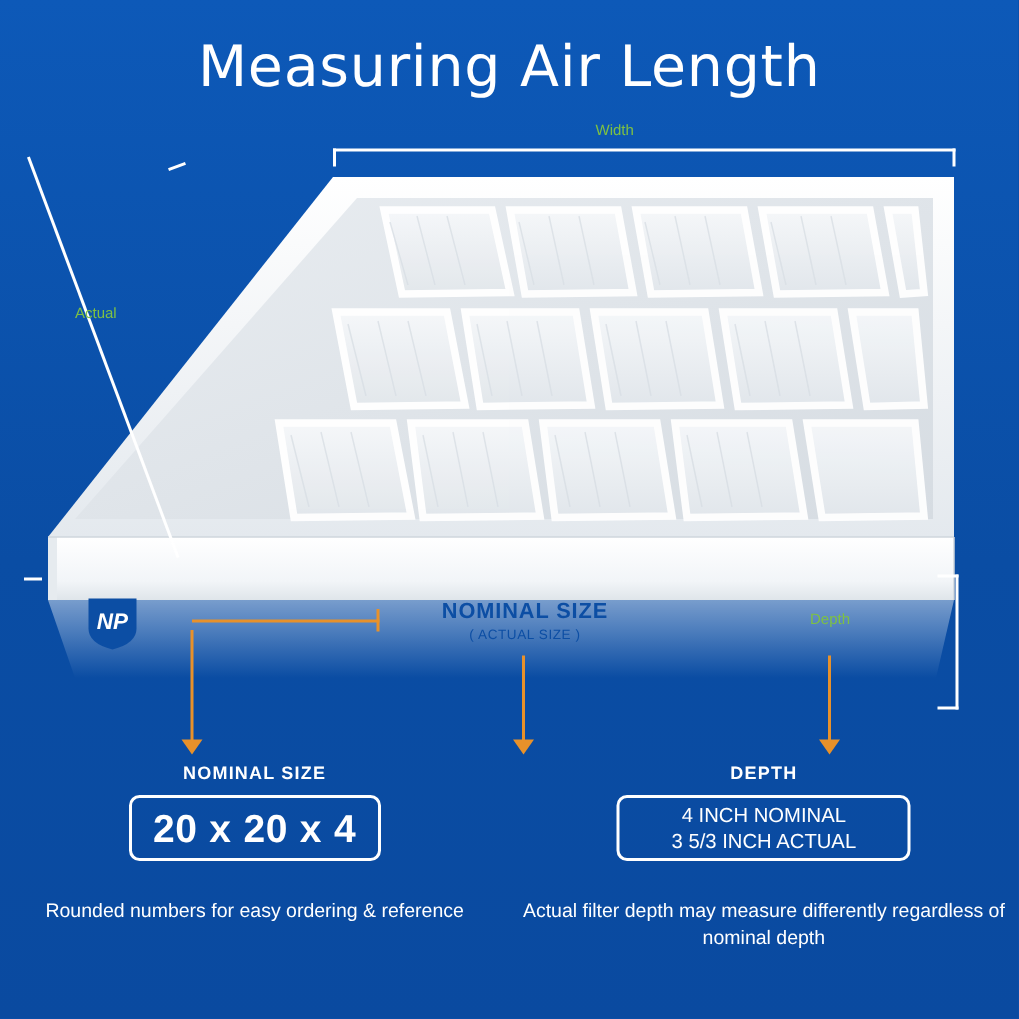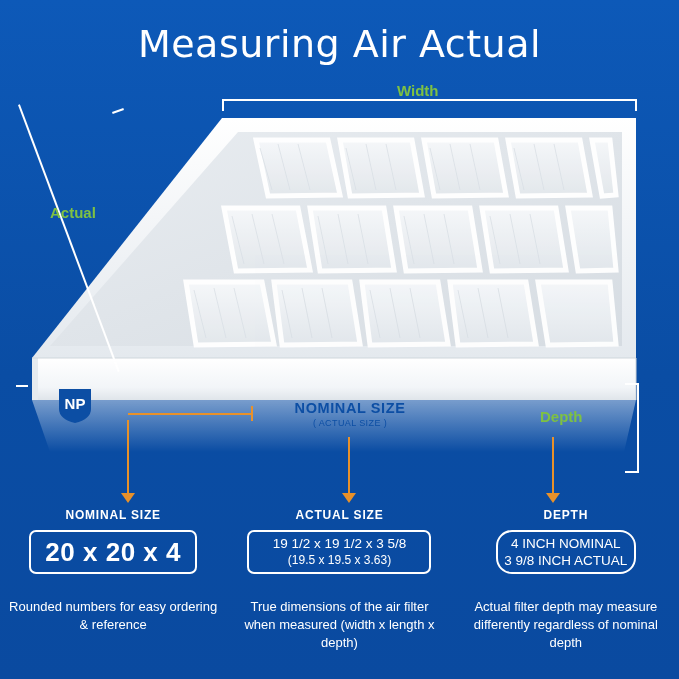--- a/index.html
+++ b/index.html
@@ -29,22 +29,22 @@
     color: #ffffff;
     font-size: 38px;
     font-weight: 400;
     letter-spacing: 0.5px;
     font-family: "DejaVu Sans", sans-serif;
   }
   
   .lbl {
     position: absolute;
     color: #7ec143;
-    font-weight: bold;
-    font-size: 15px;
+    font-weight: normal;
+    font-size: 10px;
     font-family: "Liberation Sans", sans-serif;
   }
   .lbl-width { top: 82px; left: 397px; }
   .lbl-length { top: 204px; left: 50px; }
   .lbl-depth { top: 408px; left: 540px; }
 
   
   .brk {
     position: absolute;
     background: #ffffff;
@@ -102,24 +102,25 @@
   .conn {
     position: absolute;
     background: #e8912a;
   }
   .conn-h { top: 413px; left: 128px; width: 125px; height: 2px; }
   .conn-tick { top: 406px; left: 251px; width: 2px; height: 15px; }
 
   
   .np-badge {
     position: absolute;
-    top: 385px;
+    top: 395px;
     left: 55px;
     width: 40px;
     height: 40px;
+    font-style: italic;
   }
 
   
   .arrow-line {
     position: absolute;
     background: #e8912a;
     width: 2px;
   }
   .arrow-head {
     position: absolute;
@@ -162,21 +163,21 @@
     border-radius: 7px;
     margin: 0 auto;
     padding: 8px 6px;
     box-sizing: border-box;
     display: flex;
     flex-direction: column;
     justify-content: center;
   }
   .box-1 { width: 168px; height: 44px; }
   .box-2 { width: 184px; height: 44px; }
-  .box-3 { width: 140px; height: 44px; border-radius: 16px; }
+  .box-3 { width: 196px; height: 44px; }
   .big-val {
     font-size: 26px;
     font-weight: bold;
     letter-spacing: 0.5px;
     line-height: 28px;
   }
   .val-line {
     font-size: 13.5px;
     line-height: 17px;
   }
@@ -185,21 +186,21 @@
     margin-top: 24px;
     font-size: 13px;
     line-height: 18px;
   }
 </style>
 </head>
 <body>
 
 <div class="page">
 
-  <div class="title">Measuring Air Actual</div>
+  <div class="title">Measuring Air Length</div>
 
   <div class="filter-wrap">
     <svg width="640" height="400" viewBox="0 0 640 400" xmlns="http://www.w3.org/2000/svg">
       <defs>
         <linearGradient id="frameTop" x1="0" y1="0" x2="0" y2="1">
           <stop offset="0%" stop-color="#ffffff"></stop>
           <stop offset="100%" stop-color="#e4e9ee"></stop>
         </linearGradient>
         <linearGradient id="frameFront" x1="0" y1="0" x2="0" y2="1">
           <stop offset="0%" stop-color="#ffffff"></stop>
@@ -343,32 +344,24 @@
   <div class="cols">
 
     <div class="col">
       <div class="col-head">NOMINAL SIZE</div>
       <div class="box box-1">
         <div class="big-val">20 x 20 x 4</div>
       </div>
       <div class="desc">Rounded numbers for easy ordering &amp; reference</div>
     </div>
 
-    <div class="col">
-      <div class="col-head">ACTUAL SIZE</div>
-      <div class="box box-2">
-        <div class="val-line">19 1/2 x 19 1/2 x 3 5/8</div>
-        <div class="val-line sm">(19.5 x 19.5 x 3.63)</div>
-      </div>
-      <div class="desc">True dimensions of the air filter when measured (width x length x depth)</div>
-    </div>
 
     <div class="col">
       <div class="col-head">DEPTH</div>
       <div class="box box-3">
         <div class="val-line">4 INCH NOMINAL</div>
-        <div class="val-line">3 9/8 INCH ACTUAL</div>
+        <div class="val-line">3 5/3 INCH ACTUAL</div>
       </div>
       <div class="desc">Actual filter depth may measure differently regardless of nominal depth</div>
     </div>
 
   </div>
 </div>
 
 </body></html>

